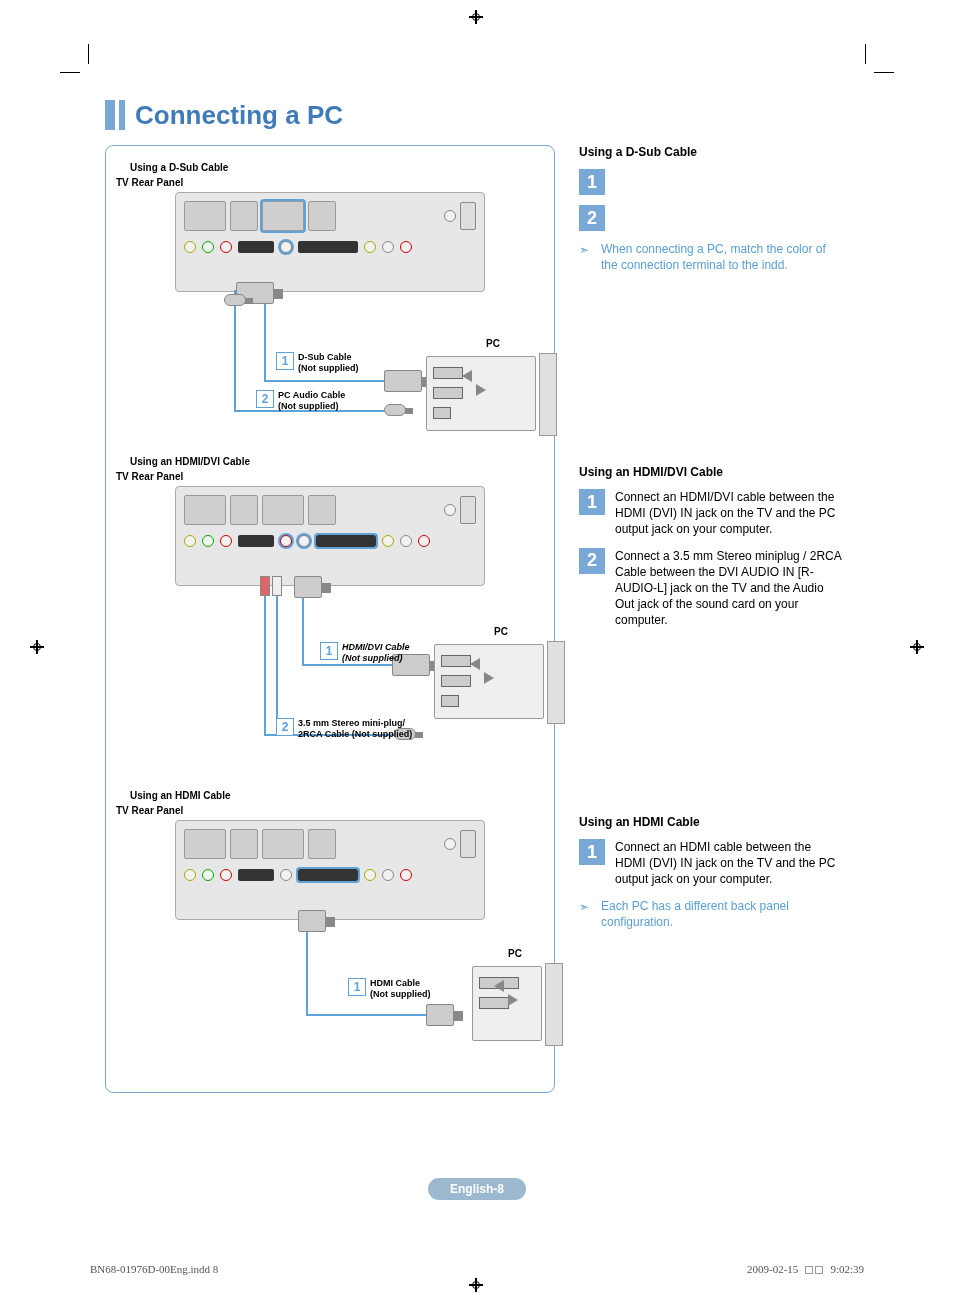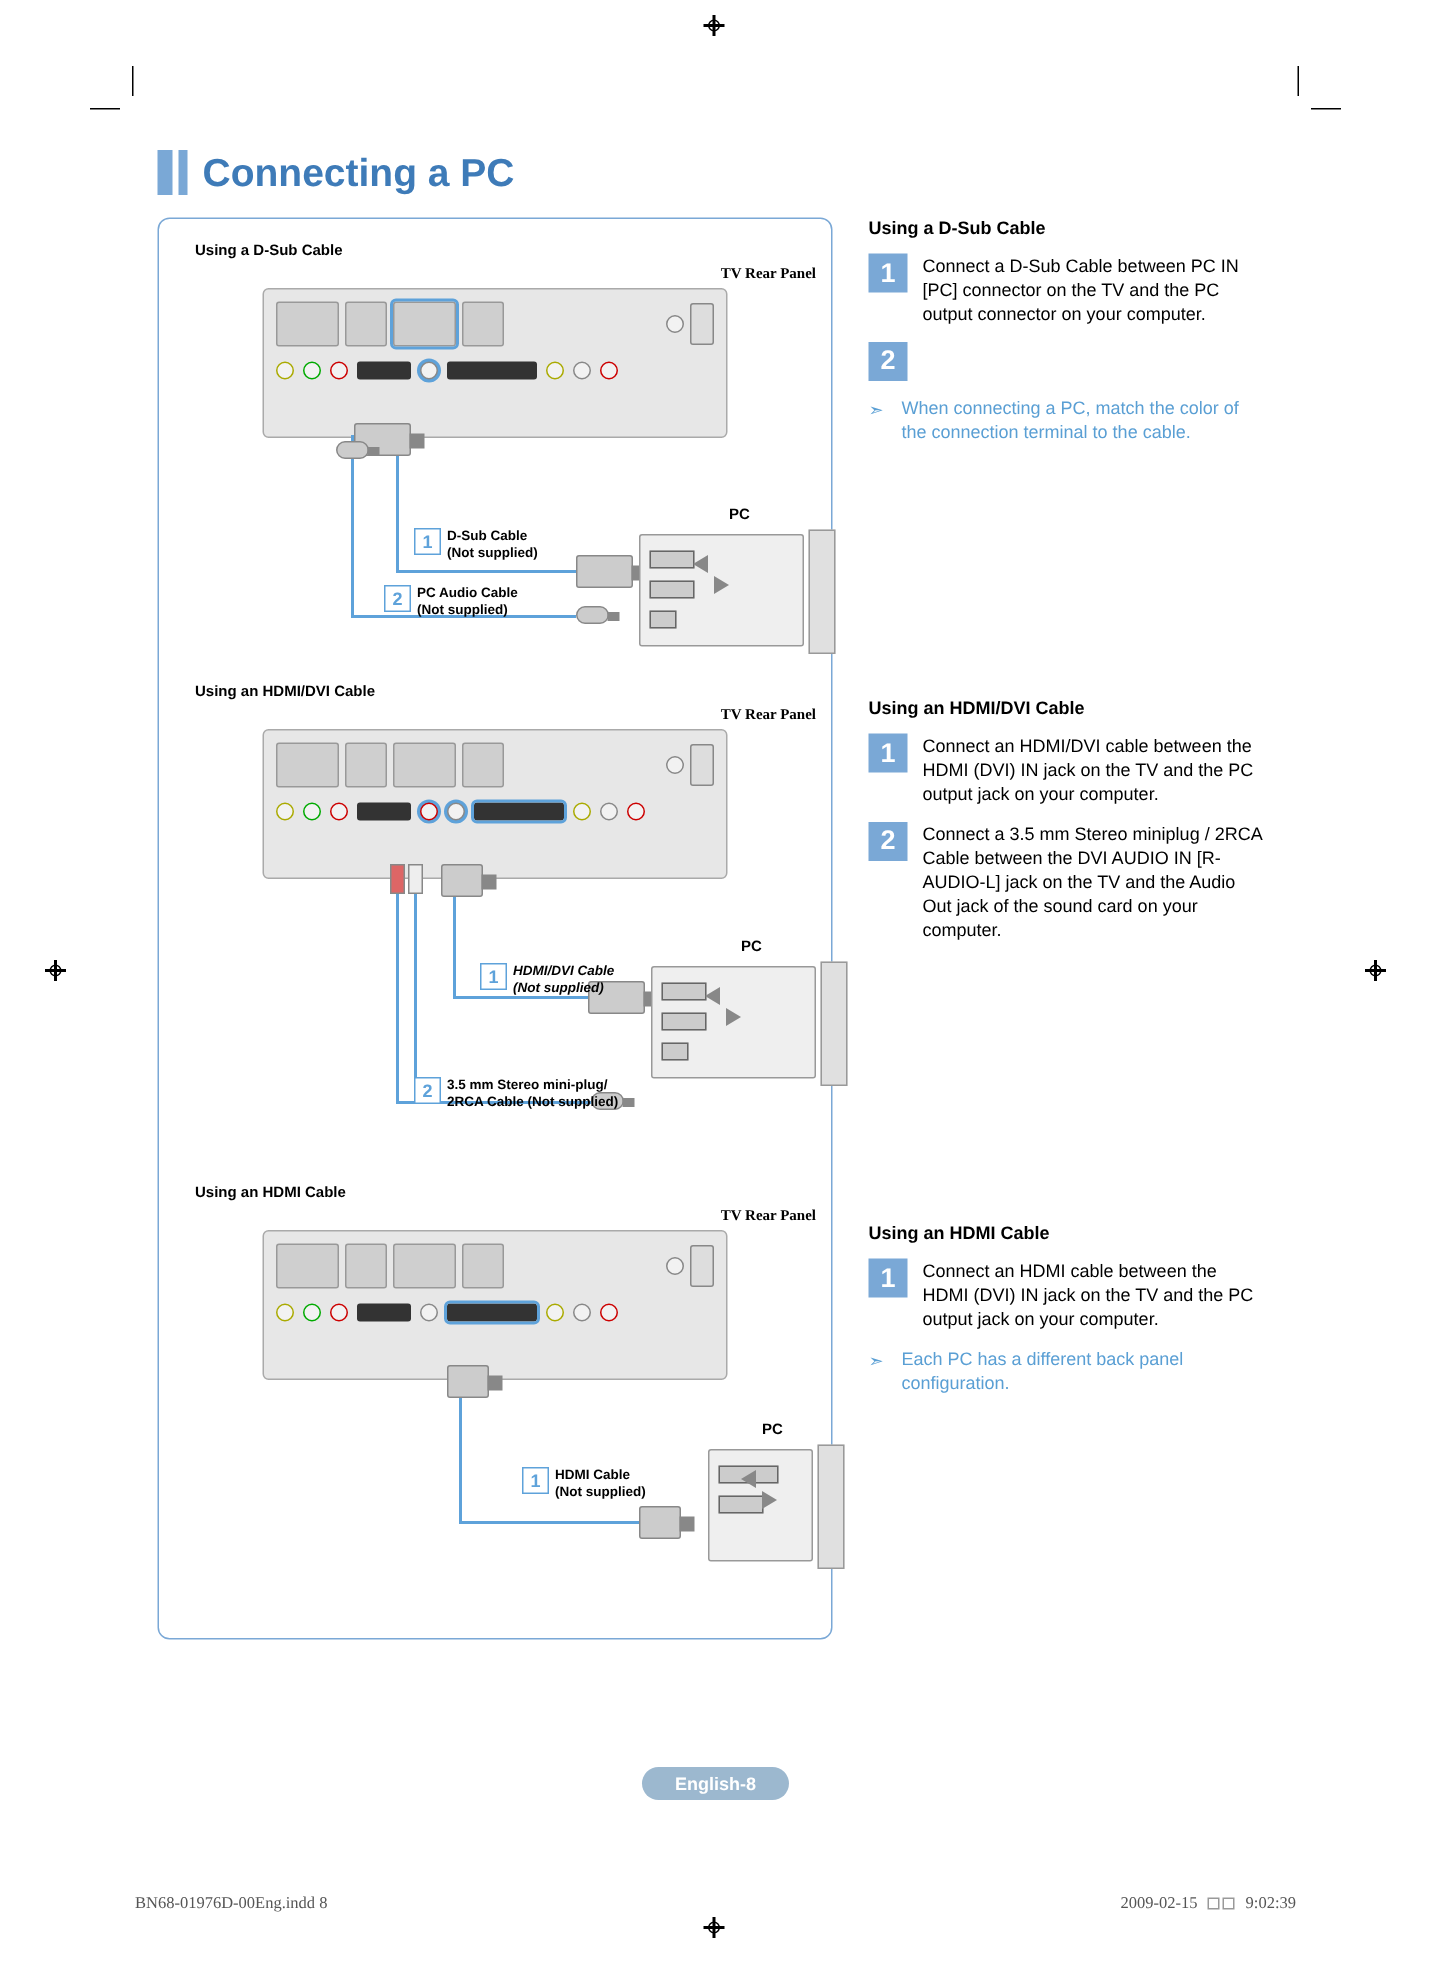--- a/index.html
+++ b/index.html
@@ -47,21 +47,21 @@
 
   .diagram-box {
     flex:0 0 450px;
     border:1px solid #7aa8d6;
     border-radius:8px;
     padding:10px 10px 14px 10px;
   }
 
   .section-label { font-size:10px; font-weight:bold; margin:6px 0 4px 14px; }
 
-  .panel-title { font-size:10px; font-weight:bold; text-align:right; margin-bottom:4px;font-family:Liberation Serif, serif; }
+  .panel-title { font-size:10px; font-weight:bold; text-align:left; margin-bottom:4px; }
 
   .rear-panel {
     width:310px; height:100px;
     margin:0 auto 8px auto;
     background:#e7e7e7;
     border:1px solid #aaa;
     border-radius:4px;
     position:relative;
   }
   .rear-panel .row { position:absolute; left:8px; right:8px; display:flex; gap:4px; align-items:center; }
@@ -324,28 +324,27 @@
       </div>
 
     </div>
 
     <div class="right-col">
 
       <div class="r-section" style="min-height:290px;">
         <div class="r-heading">Using a D-Sub Cable</div>
         <div class="step">
           <div class="step-num">1</div>
-          <div class="step-text">Connect a D-Sub Cable between PC IN [PC] connector on the TV and the PC output connector on your computer.</div>
         </div>
         <div class="step">
           <div class="step-num">2</div>
         </div>
         <div class="note">
           <span class="note-icon">➣</span>
-          <span>When connecting a PC, match the color of the connection terminal to the cable.</span>
+          <span>When connecting a PC, match the color of the connection terminal to the indd.</span>
         </div>
       </div>
 
       <div class="r-section" style="min-height:320px;">
         <div class="r-heading">Using an HDMI/DVI Cable</div>
         <div class="step">
           <div class="step-num">1</div>
           <div class="step-text">Connect an HDMI/DVI cable between the HDMI (DVI) IN jack on the TV and the PC output jack on your computer.</div>
         </div>
         <div class="step">

